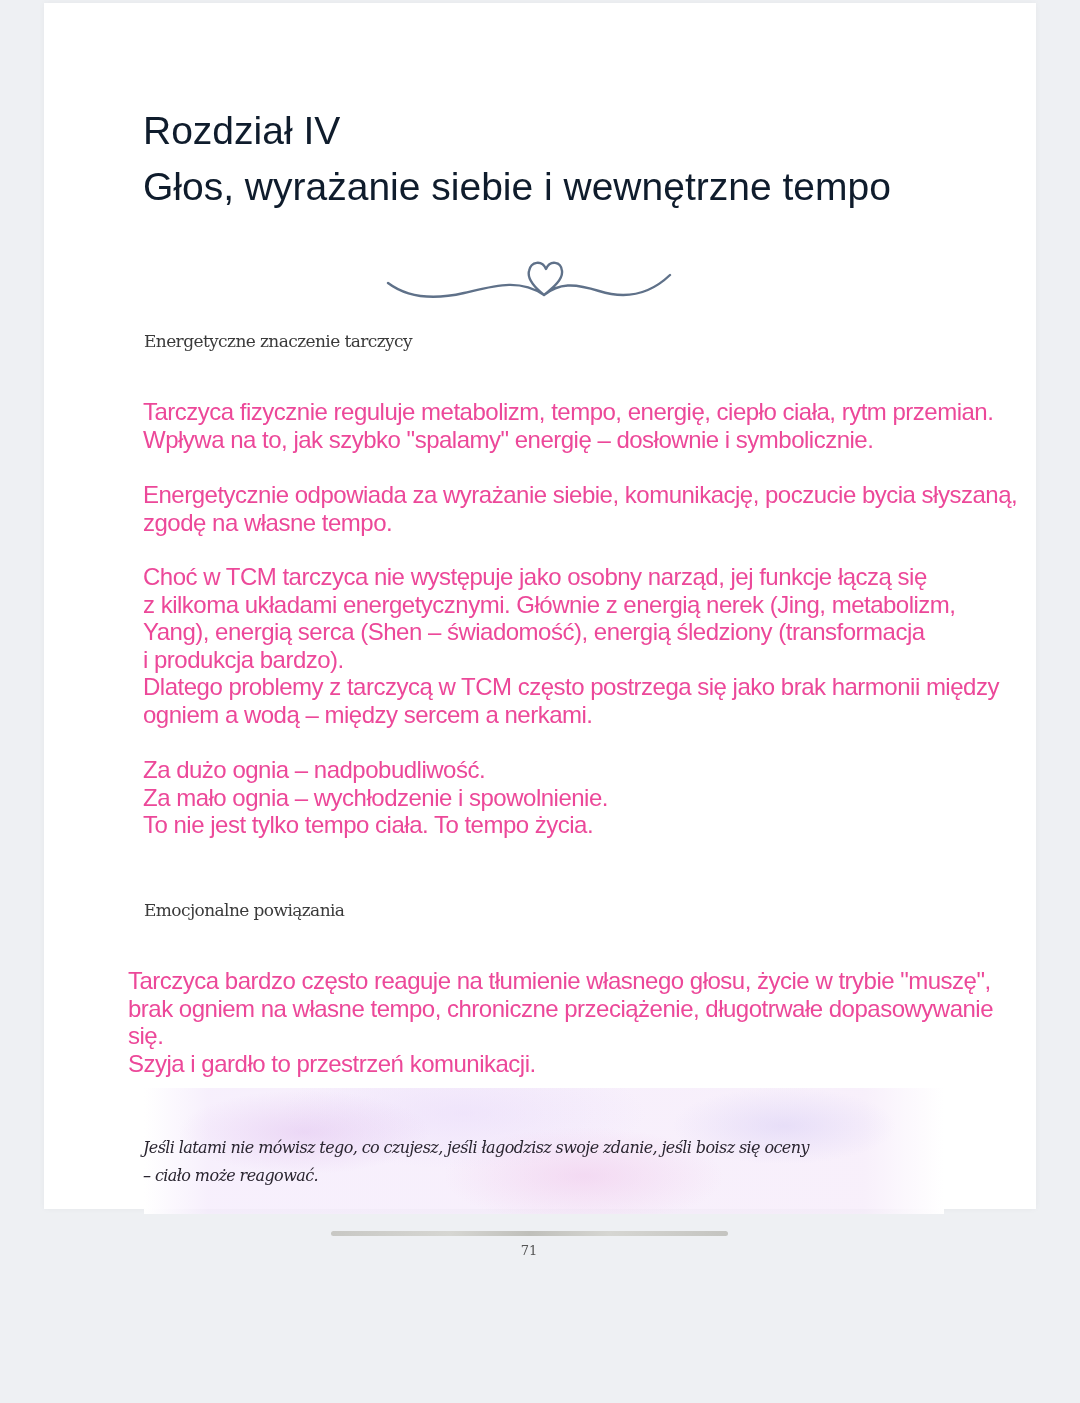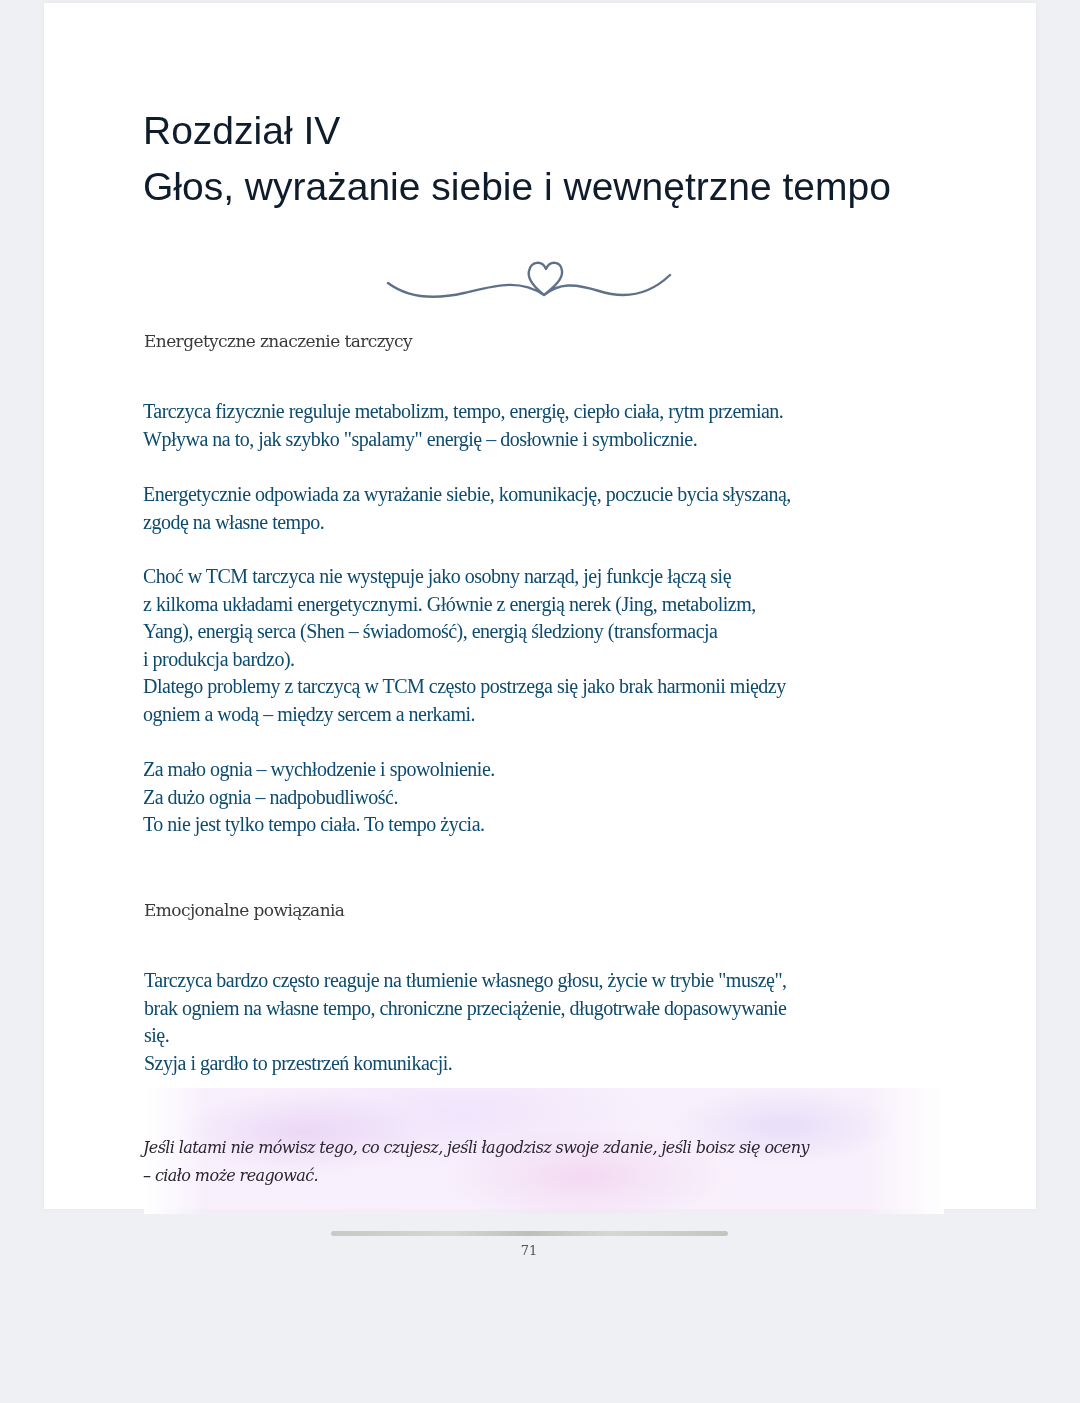--- a/index.html
+++ b/index.html
@@ -25,22 +25,22 @@
   .ornament { position: absolute; left: 340px; top: 250px; width: 290px; height: 50px; }
   .h2 {
     position: absolute; left: 100px; width: 820px;
     font-family: "DejaVu Serif", serif;
     font-size: 17px; color: #3a3a3a; font-weight: 400;
     letter-spacing: -0.6px;
     white-space: nowrap;
   }
   .para {
     position: absolute; left: 99px; width: 830px;
-    font-family: Liberation Serif, serif;
-    font-size: 20px; line-height: 27.5px; color: #0c4a6e;
+    font-family: Liberation Sans, sans-serif;
+    font-size: 24px; line-height: 27.5px; color: #ec4899;
     letter-spacing: -0.5px;
   }
   .para .line { white-space: nowrap; display: block; }
   .quote-box {
     position: absolute; left: 100px; top: 1085px; width: 800px; height: 126px;
     background:
       radial-gradient(ellipse 180px 60px at 20% 35%, rgba(226,196,240,0.55), rgba(255,255,255,0) 70%),
       radial-gradient(ellipse 200px 70px at 55% 70%, rgba(240,200,235,0.55), rgba(255,255,255,0) 70%),
       radial-gradient(ellipse 160px 55px at 80% 30%, rgba(215,205,245,0.5), rgba(255,255,255,0) 70%),
       radial-gradient(ellipse 260px 80px at 40% 20%, rgba(230,215,250,0.45), rgba(255,255,255,0) 70%),
@@ -92,28 +92,28 @@
   <div class="para" style="top:560px;">
     <span class="line">Choć w TCM tarczyca nie występuje jako osobny narząd, jej funkcje łączą się</span>
     <span class="line">z kilkoma układami energetycznymi. Głównie z energią nerek (Jing, metabolizm,</span>
     <span class="line">Yang), energią serca (Shen – świadomość), energią śledziony (transformacja</span>
     <span class="line">i produkcja bardzo).</span>
     <span class="line">Dlatego problemy z tarczycą w TCM często postrzega się jako brak harmonii między</span>
     <span class="line">ogniem a wodą – między sercem a nerkami.</span>
   </div>
 
   <div class="para" style="top:753px;">
+    <span class="line">Za dużo ognia – nadpobudliwość.</span>
     <span class="line">Za mało ognia – wychłodzenie i spowolnienie.</span>
-    <span class="line">Za dużo ognia – nadpobudliwość.</span>
     <span class="line">To nie jest tylko tempo ciała. To tempo życia.</span>
   </div>
 
   <div class="h2" style="top:897px;">Emocjonalne powiązania</div>
 
-  <div class="para" style="top:964px; left:100px;">
+  <div class="para" style="top:964px; left:84px;">
     <span class="line">Tarczyca bardzo często reaguje na tłumienie własnego głosu, życie w trybie "muszę",</span>
     <span class="line">brak ogniem na własne tempo, chroniczne przeciążenie, długotrwałe dopasowywanie</span>
     <span class="line">się.</span>
     <span class="line">Szyja i gardło to przestrzeń komunikacji.</span>
   </div>
 
   <div class="quote-box"></div>
   <div class="quote-text">
     <span class="line">Jeśli latami nie mówisz tego, co czujesz, jeśli łagodzisz swoje zdanie, jeśli boisz się oceny</span>
     <span class="line">– ciało może reagować.</span>

